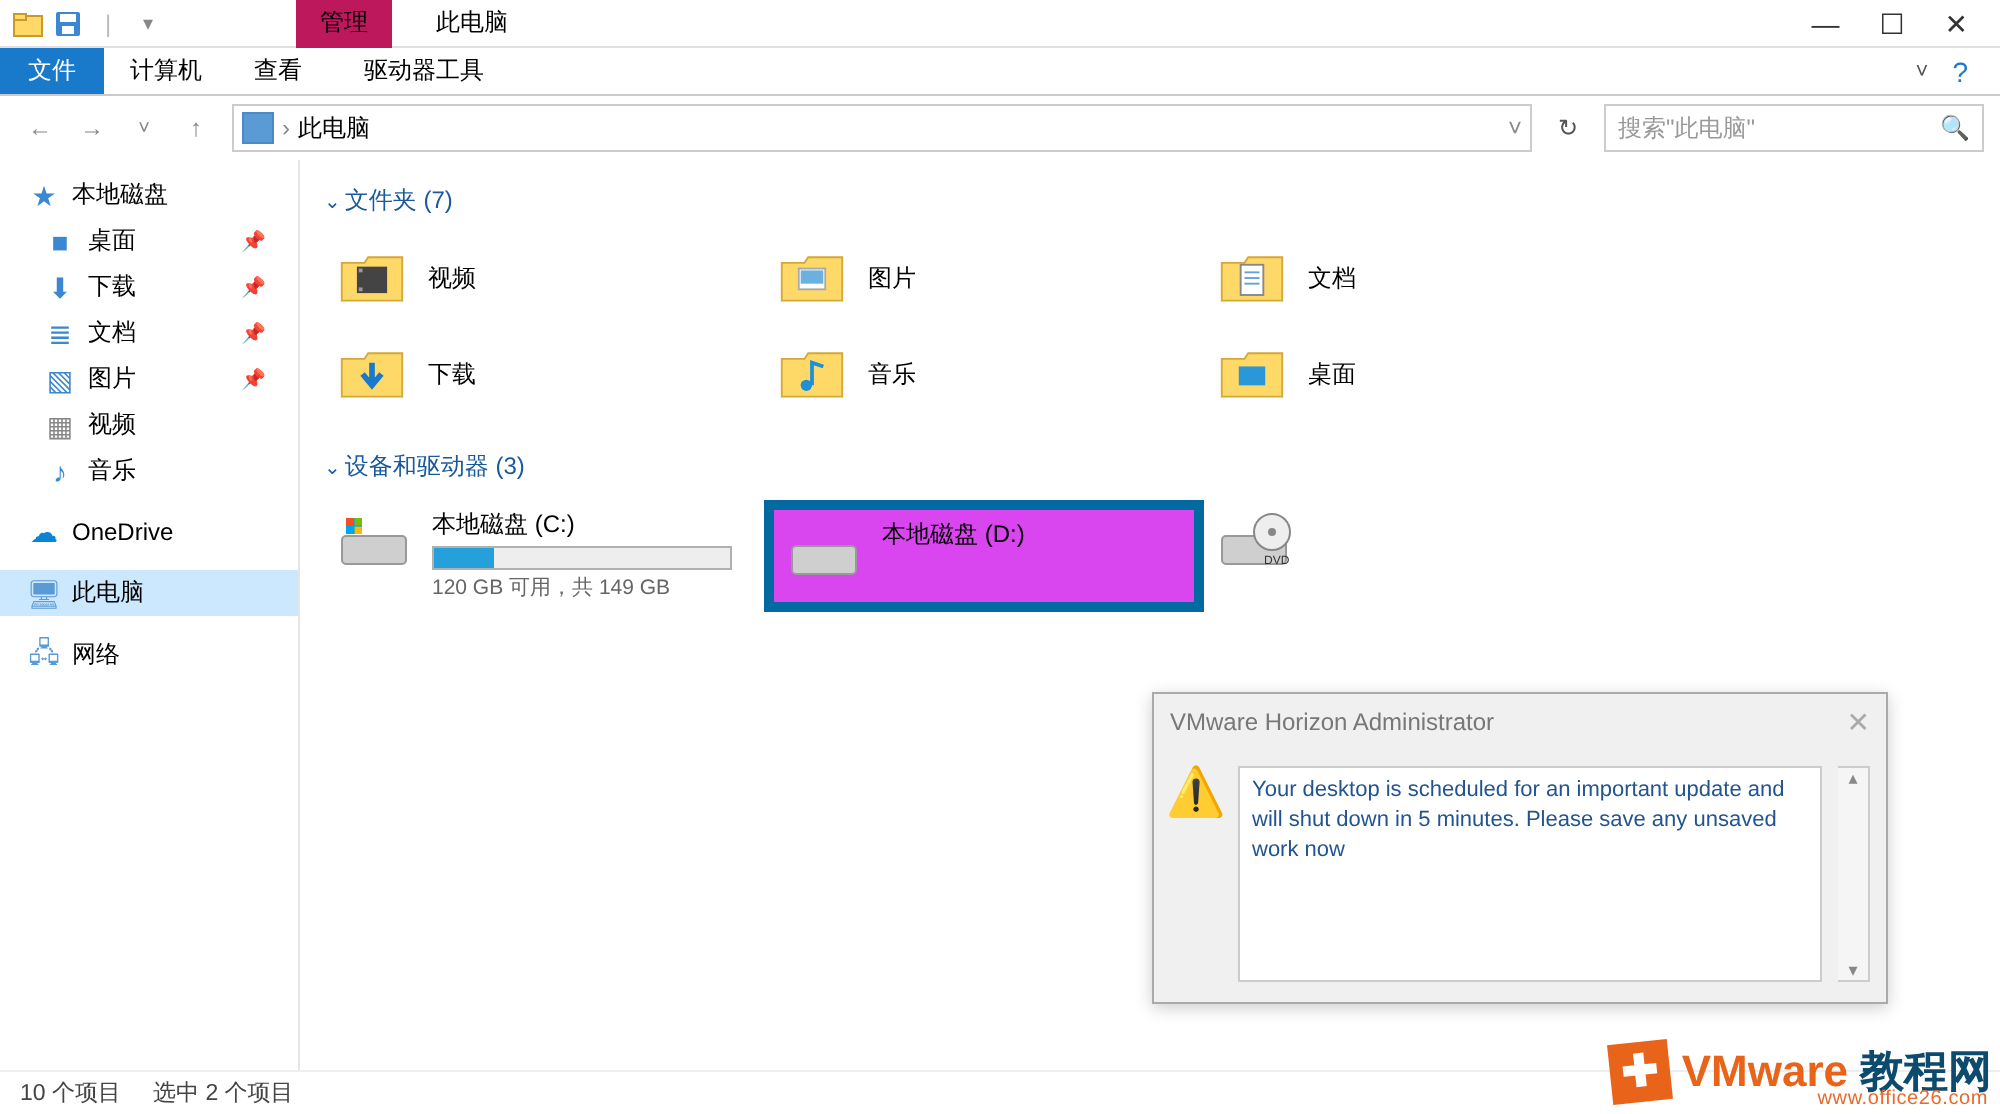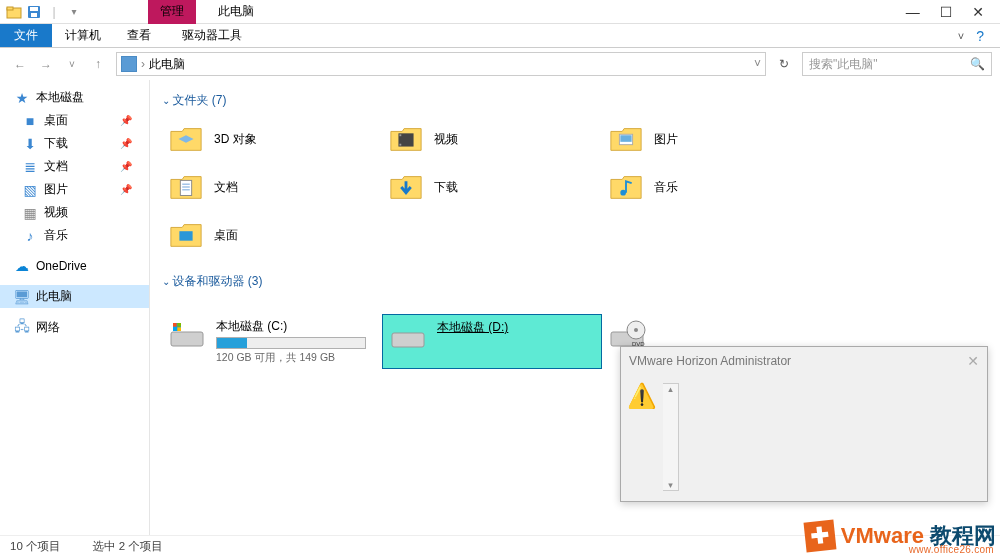--- a/index.html
+++ b/index.html
@@ -44,32 +44,32 @@
     .section-header { color: #1a5a9c; font-size: 12px; margin: 4px 0 8px 0; display: flex; align-items: center; gap: 2px; }
     .chev { font-size: 10px; }
     
     .folder-grid { display: flex; flex-wrap: wrap; gap: 4px 0; margin-bottom: 16px; }
     .folder-item { width: 220px; display: flex; align-items: center; gap: 10px; padding: 4px 6px; }
     .folder-icon { width: 36px; height: 36px; display: flex; align-items: center; justify-content: center; position: relative; }
     .folder-icon svg { width: 34px; height: 34px; }
     .folder-label { font-size: 12px; }
     
     .drives-grid { display: flex; flex-wrap: wrap; gap: 4px 0; }
-    .drive-item { width: 220px; display: flex; gap: 10px; padding: 4px 6px; align-items: flex-start; margin-top: 16px; }
-    .drive-item.selected { background: #5eead4; border: 1px solid #0369a1; text-decoration: underline; }
+    .drive-item { width: 220px; display: flex; gap: 10px; padding: 4px 6px; align-items: flex-start; }
+    .drive-item.selected { background: #d946ef; border: 5px solid #0369a1; }
     .drive-icon { width: 38px; height: 38px; display: flex; align-items: center; justify-content: center; }
     .drive-info { flex: 1; }
     .drive-name { font-size: 12px; margin-bottom: 2px; }
     .drive-bar { width: 150px; height: 12px; border: 1px solid #b0b0b0; background: #eee; margin-bottom: 2px; }
     .drive-bar-fill { height: 100%; background: #26a0da; }
     .drive-status { font-size: 10.5px; color: #666; }
     
-    .status-bar { position: absolute; bottom: 0; left: 0; right: 0; height: 22px; display: flex; align-items: center; padding: 0 10px; font-size: 11.5px; color: #444; gap: 32px; background: #fff; border-top: 1px solid #eee; }
-    
-    .dialog { position: absolute; left: 576px; top: 346px; width: 368px; height: 156px; background: #f0f0f0; border: 1px solid #aaa; box-shadow: 0 2px 8px rgba(0,0,0,.2); font-family: "Segoe UI", sans-serif; margin-left: 44px; }
+    .status-bar { position: absolute; bottom: 0; left: 0; right: 0; height: 22px; display: flex; align-items: center; padding: 0 10px; font-size: 11.5px; color: #444; gap: 16px; background: #fff; border-top: 1px solid #eee; }
+    
+    .dialog { position: absolute; left: 576px; top: 346px; width: 368px; height: 156px; background: #f0f0f0; border: 1px solid #aaa; box-shadow: 0 2px 8px rgba(0,0,0,.2); font-family: "Segoe UI", sans-serif; }
     .dialog-title { height: 28px; display: flex; align-items: center; padding: 0 8px; color: #777; font-size: 12px; }
     .dialog-close { margin-left: auto; color: #aaa; font-size: 14px; }
     .dialog-body { display: flex; padding: 8px; gap: 8px; }
     .dialog-warn { width: 26px; height: 26px; display: flex; align-items: center; justify-content: center; font-size: 24px; }
     .dialog-text { flex: 1; border: 1px solid #ccc; background: #fff; padding: 4px 6px; font-size: 11px; color: #22548f; line-height: 1.35; height: 108px; overflow: auto; }
     .dialog-scroll { width: 16px; border: 1px solid #ccc; border-left: none; background: #f5f5f5; display: flex; flex-direction: column; align-items: center; justify-content: space-between; font-size: 9px; color: #888; height: 108px; }
     
     .watermark { position: absolute; right: 0; bottom: 6px; font-size: 22px; font-weight: bold; display: flex; align-items: center; gap: 6px; padding-right: 4px; }
     .wm-icon { width: 30px; height: 30px; background: #e8641b; display: inline-flex; align-items: center; justify-content: center; color: #fff; transform: rotate(-6deg); }
     .wm-text1 { color: #e8641b; }
@@ -196,29 +196,20 @@
   <div class="content">
     <div class="section-header">
       <span class="chev">⌄</span>
       <span>文件夹 (7)</span>
     </div>
     <div class="folder-grid">
       <div class="folder-item">
         <div class="folder-icon">
             <svg viewBox="0 0 36 36">
               <path d="M2 10 L14 10 L16 7 L34 7 L34 30 L2 30 Z" fill="#ffd968" stroke="#d4a83a"></path>
-              <path d="M18 14 L26 18 L18 22 L10 18 Z" fill="#7fb8e8"></path>
-            </svg>
-          </div>
-        <div class="folder-label">3D 对象</div>
-      </div>
-      <div class="folder-item">
-        <div class="folder-icon">
-            <svg viewBox="0 0 36 36">
-              <path d="M2 10 L14 10 L16 7 L34 7 L34 30 L2 30 Z" fill="#ffd968" stroke="#d4a83a"></path>
               <rect x="10" y="12" width="16" height="14" fill="#444"></rect>
               <rect x="11" y="13" width="2" height="2" fill="#999"></rect>
               <rect x="11" y="23" width="2" height="2" fill="#999"></rect>
             </svg>
           </div>
         <div class="folder-label">视频</div>
       </div>
       <div class="folder-item">
         <div class="folder-icon">
             <svg viewBox="0 0 36 36">
@@ -324,20 +315,21 @@
   <span>选中 2 个项目</span>
 </div>
 
 <div class="dialog">
   <div class="dialog-title">
     <span>VMware Horizon Administrator</span>
     <span class="dialog-close">✕</span>
   </div>
   <div class="dialog-body">
     <div class="dialog-warn">⚠️</div>
+    <div class="dialog-text">Your desktop is scheduled for an important update and will shut down in 5 minutes. Please save any unsaved work now</div>
     <div class="dialog-scroll">
         <span>▴</span>
         <span>▾</span>
       </div>
   </div>
 </div>
 
 <div class="watermark">
   <span class="wm-icon">✚</span>
   <span class="wm-text1">VMware</span>

